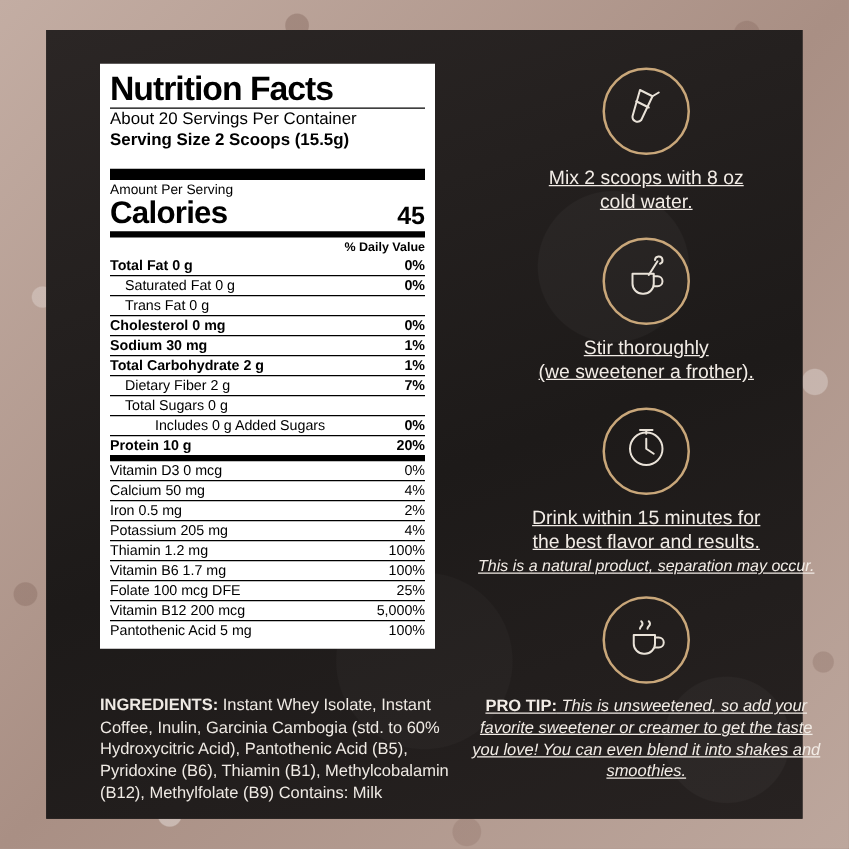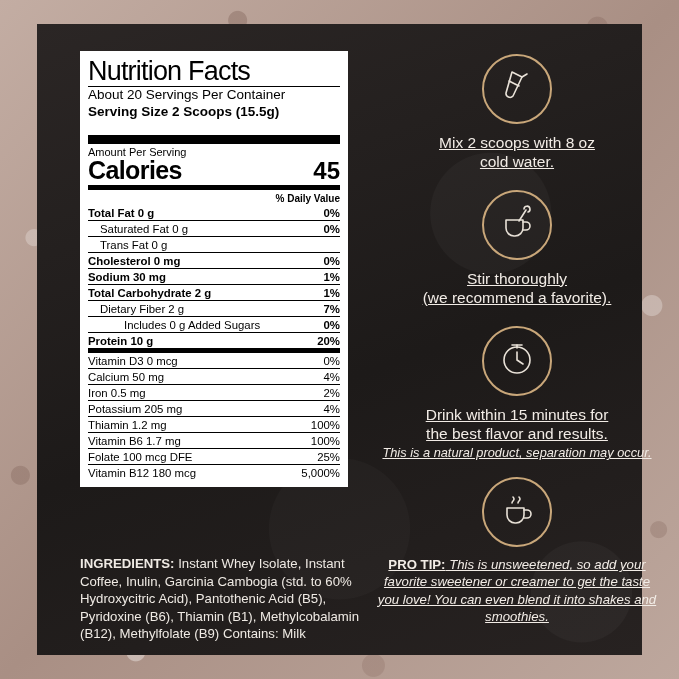--- a/index.html
+++ b/index.html
@@ -55,21 +55,21 @@
     top: 27px;
     width: 268px;
     background: #ffffff;
     color: #000;
     padding: 6px 8px 7px 8px;
     box-sizing: border-box;
     font-family: "Liberation Sans", sans-serif;
   }
   .nf-title {
     font-size: 27px;
-    font-weight: normal;
+    font-weight: bold;
     letter-spacing: -0.8px;
     line-height: 1.05;
     margin: 0 0 1px 0;
   }
   .nf-servings {
     font-size: 13.5px;
     line-height: 1.25;
   }
   .nf-serving-size {
     font-size: 13.5px;
@@ -82,21 +82,21 @@
   .rule-thin  { border-top: 1px solid #000; }
 
   .amount-per { font-size: 11px; font-weight: normal; }
   .cal-row {
     display: flex;
     justify-content: space-between;
     align-items: flex-end;
     font-weight: bold;
   }
   .cal-label { font-size: 25px; letter-spacing: -0.6px; line-height: 1; }
-  .cal-value { font-size: 24px; line-height: 1; margin-left: 11px; }
+  .cal-value { font-size: 20px; line-height: 1; margin-left: 11px; }
   .dv-head {
     text-align: right;
     font-size: 10px;
     font-weight: bold;
     padding: 1px 0 1px 0;
   }
   table.nf-table {
     width: 100%;
     border-collapse: collapse;
     font-size: 11.4px;
@@ -213,20 +213,24 @@
         </tr>
         <tr>
           <td class="b">Total Carbohydrate 2 g</td>
           <td class="dv b">1%</td>
         </tr>
         <tr>
           <td class="in1">Dietary Fiber 2 g</td>
           <td class="dv b">7%</td>
         </tr>
         <tr>
+          <td class="in1">Total Sugars 0 g</td>
+          <td class="dv b"></td>
+        </tr>
+        <tr>
           <td class="in3">Includes 0 g Added Sugars</td>
           <td class="dv b">0%</td>
         </tr>
         <tr>
           <td class="b">Protein 10 g</td>
           <td class="dv b">20%</td>
         </tr>
 
         <tr>
           <td class="vit-sep">Vitamin D3 0 mcg</td>
@@ -250,22 +254,26 @@
         </tr>
         <tr>
           <td>Vitamin B6 1.7 mg</td>
           <td class="dv">100%</td>
         </tr>
         <tr>
           <td>Folate 100 mcg DFE</td>
           <td class="dv">25%</td>
         </tr>
         <tr>
-          <td>Vitamin B12 180 mcg</td>
+          <td>Vitamin B12 200 mcg</td>
           <td class="dv">5,000%</td>
+        </tr>
+        <tr>
+          <td>Pantothenic Acid 5 mg</td>
+          <td class="dv">100%</td>
         </tr>
       </tbody>
         </table>
     </div>
 
     <div class="ingredients">
       <span class="hd">INGREDIENTS:</span>
       <span>Instant Whey Isolate, Instant Coffee, Inulin, Garcinia Cambogia (std. to 60% Hydroxycitric Acid), Pantothenic Acid (B5), Pyridoxine (B6), Thiamin (B1), Methylcobalamin (B12), Methylfolate (B9) Contains: Milk</span>
     </div>
 
@@ -292,21 +300,21 @@
           <span>
             <svg width="36" height="36" viewBox="0 0 36 36" fill="none" stroke="#e9e2d8" stroke-width="1.6" stroke-linecap="round" stroke-linejoin="round">
               <path d="M7 15 h17 v8 a8 8 0 0 1 -8 8 h-1 a8 8 0 0 1 -8 -8 z"></path>
               <path d="M24 17 h3 a4 4 0 0 1 0 8 h-3"></path>
               <path d="M20 16 L27 5"></path>
               <path d="M25 4 a3 3 0 1 1 4 3"></path>
             </svg>
           </span>
         </div>
         <div class="step-text">Stir thoroughly</div>
-        <div class="step-text">(we recommend a favorite).</div>
+        <div class="step-text">(we sweetener a frother).</div>
       </div>
 
       <div class="sp1"></div>
 
       <div class="step">
         <div class="circle">
           <span>
             <svg width="36" height="36" viewBox="0 0 36 36" fill="none" stroke="#e9e2d8" stroke-width="1.6" stroke-linecap="round" stroke-linejoin="round">
               <circle cx="18" cy="19" r="13"></circle>
               <path d="M18 11 v8 l6 4"></path>

